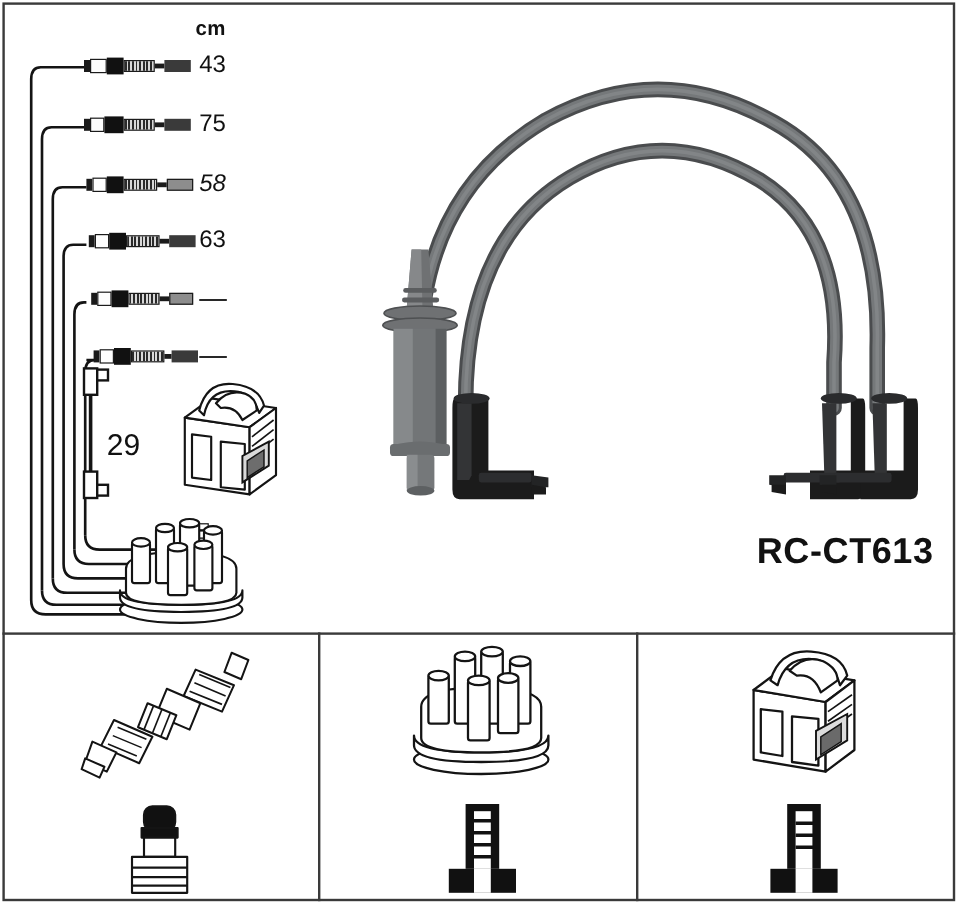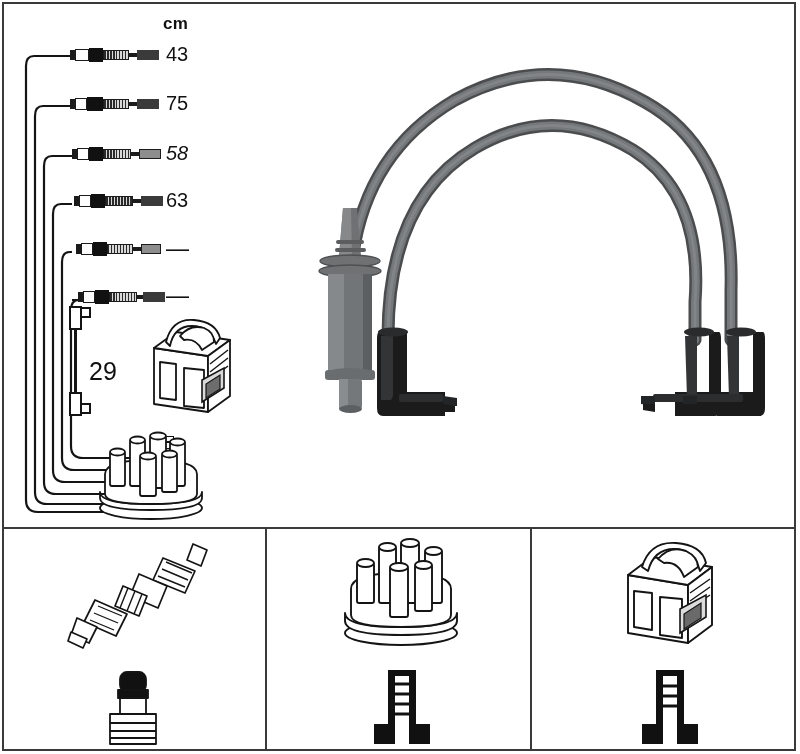--- a/index.html
+++ b/index.html
@@ -363,20 +363,21 @@
       <path d="M428 292 L458 292 L458 352 L422 352 L422 376 L464 376
                Q470 376 470 368 L470 300 Q470 292 468 292 Z" fill="#1b1b1b"></path>
       <path d="M432 296 L444 296 L444 358 L434 358 Z" fill="#333436"></path>
       <rect x="400" y="354" width="48" height="8" rx="2" fill="#2c2d2f"></rect>
       <path d="M388 356 L402 356 L402 366 L388 364 Z" fill="#232425"></path>
       <path d="M390 364 L402 364 L402 372 L390 370 Z" fill="#1b1b1b"></path>
       <ellipse cx="446" cy="292" rx="15" ry="4.5" fill="#2a2b2d"></ellipse>
     </g>
   </svg>
 
+  <div class="part-no" style="right:22px; top:443px;">RC-CT613</div>
 
   <svg class="abs-svg" style="left:35px; top:536px;" width="200" height="115">
     <g stroke="#141414" stroke-width="1.7" fill="#ffffff" stroke-linejoin="round">
 
       <path d="M158 8 L172 14 L166 30 L152 24 Z"></path>
 
       <path d="M128 22 L160 35 L150 57 L118 44 Z"></path>
       <g stroke-width="1.4">
         <path d="M131 26 L157 37"></path>
         <path d="M127 33 L153 44"></path>

